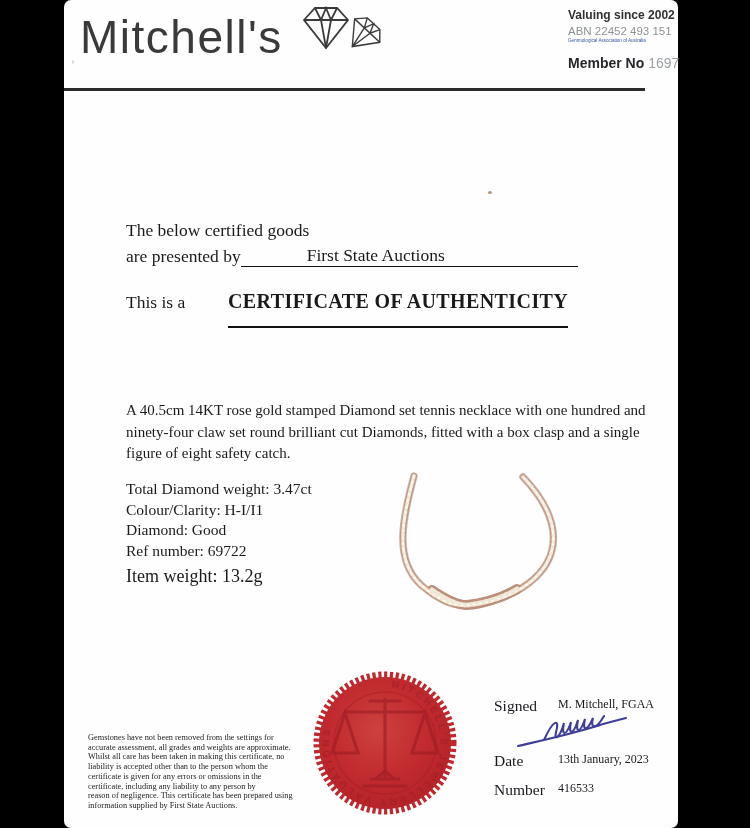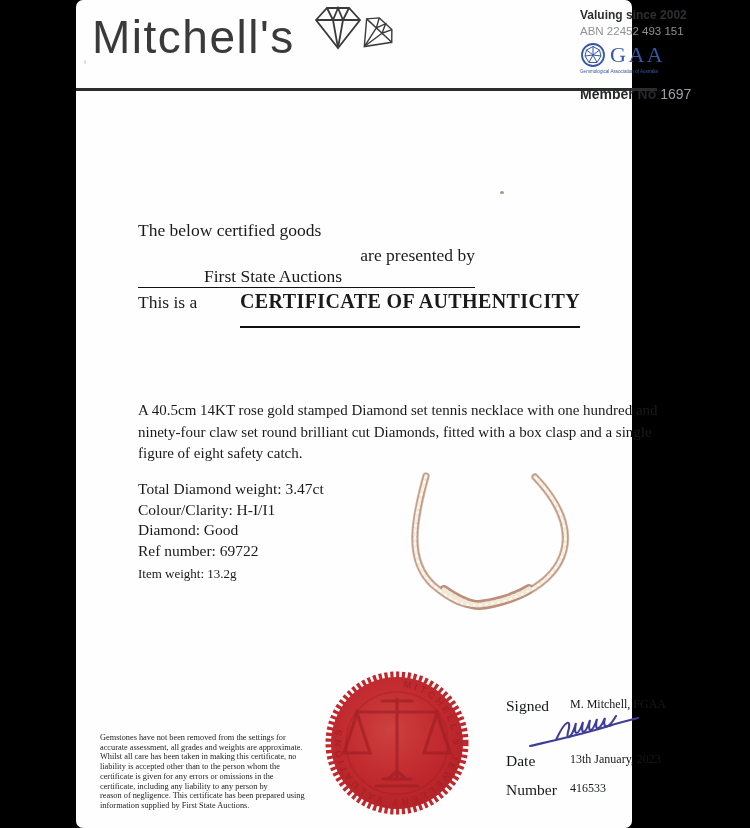--- a/index.html
+++ b/index.html
@@ -1,21 +1,21 @@
 <!DOCTYPE html>
 <html><head>
 <meta charset="utf-8">
 <style>
   html,body{margin:0;padding:0;}
   body{
     width:750px;height:828px;position:relative;background:#000;
     font-family:"Liberation Serif", serif;color:#1a1a1a;overflow:hidden;
   }
   .page{
-    position:absolute;left:76px;top:0;width:556px;height:828px;
+    position:absolute;left:64px;top:0;width:614px;height:828px;
     background:#fefefe;border-radius:7px;
   }
   .abs{position:absolute;}
 
   
   .brand{
     left:16px;top:10px;font-family:"Liberation Sans",sans-serif;
     font-size:46px;font-weight:400;color:#3a3a3a;letter-spacing:1.5px;
   }
   .tagline{
@@ -28,38 +28,38 @@
   .gaa-row{display:flex;align-items:center;margin-top:5px;}
   .gaa-word{font-family:"Liberation Serif",serif;font-size:22px;color:#3557a4;letter-spacing:2.5px;margin-left:4px;}
   .gaa-sub{font-size:4.6px;color:#3557a4;margin-top:1px;white-space:nowrap;}
   .member{font-size:14px;color:#25272a;margin-top:12px;white-space:nowrap;}
   .member b{font-weight:700;}
   .member .no{color:#9aa0a3;font-weight:400;}
   .rule{left:0;top:88px;width:581px;height:3px;background:#2c2c2c;}
 
   
   .intro1{left:62px;top:220px;font-size:17.5px;}
-  .intro2{left:62px;top:245px;display:flex;align-items:flex-end;flex-direction:column;}
+  .intro2{left:62px;top:245px;display:flex;align-items:flex-end;}
   .intro2 .lbl{font-size:17.5px;}
   .blank{
     width:337px;border-bottom:1.6px solid #111;font-size:17.5px;
     padding-left:66px;box-sizing:border-box;white-space:nowrap;
   }
 
   
   .titlep{left:62px;top:292px;font-size:17.5px;}
   .titlem{
     left:164px;top:290px;font-size:20px;font-weight:700;letter-spacing:.4px;
     border-bottom:2.2px solid #111;padding-bottom:13px;white-space:nowrap;
   }
 
   
   .desc{left:62px;top:400px;width:520px;font-size:15px;line-height:21.5px;white-space:pre-line;}
   .specs{left:62px;top:479px;font-size:15.5px;line-height:20.5px;white-space:pre-line;}
-  .itemw{left:62px;top:566px;font-size:13px;}
+  .itemw{left:62px;top:566px;font-size:18px;}
 
   
   .disc{left:24px;top:733px;width:240px;font-size:8.3px;line-height:9.7px;color:#222;white-space:pre-line;}
 
   
   .sig-label{font-size:15.5px;color:#16181c;}
   .sig-value{font-size:12px;color:#16181c;white-space:nowrap;}
   .row-signed-l{left:430px;top:697px;}
   .row-signed-v{left:494px;top:697px;}
   .row-date-l{left:430px;top:752px;}
@@ -87,30 +87,20 @@
         <path d="M-22,-6 L-11,-18 L11,-18 L22,-6 L0,22 Z"></path>
         <path d="M-22,-6 H22 M-11,-18 L-5,-6 L0,-18 L5,-6 L11,-18 M-5,-6 L0,22 M5,-6 L0,22"></path>
       </g>
     </g>
   </svg>
 
 
   <div class="abs hdr-right">
     <div class="valuing">Valuing since 2002</div>
     <div class="abn">ABN 22452 493 151</div>
-    <div class="gaa-row">
-      <svg width="26" height="26" viewBox="0 0 26 26">
-        <circle cx="13" cy="13" r="11" fill="none" stroke="#3557a4" stroke-width="1.8"></circle>
-        <g fill="none" stroke="#3557a4" stroke-width="1">
-          <polygon points="13,4.5 19.5,8 21,14 17,20.5 9,20.5 5,14 6.5,8"></polygon>
-          <path d="M6.5,8 L13,13 L19.5,8 M5,14 L13,13 L21,14 M9,20.5 L13,13 L17,20.5 M13,4.5 L13,13"></path>
-        </g>
-      </svg>
-      <span class="gaa-word">GAA</span>
-    </div>
     <div class="gaa-sub">Gemmological Association of Australia</div>
     <div class="member"><b>Member No</b>&nbsp;<span class="no">1697</span></div>
   </div>
 
   <div class="abs rule"></div>
 
   <div class="abs intro1">The below certified goods</div>
   <div class="abs intro2">
     <span class="lbl">are presented by</span>
       <span class="blank">First State Auctions</span>

